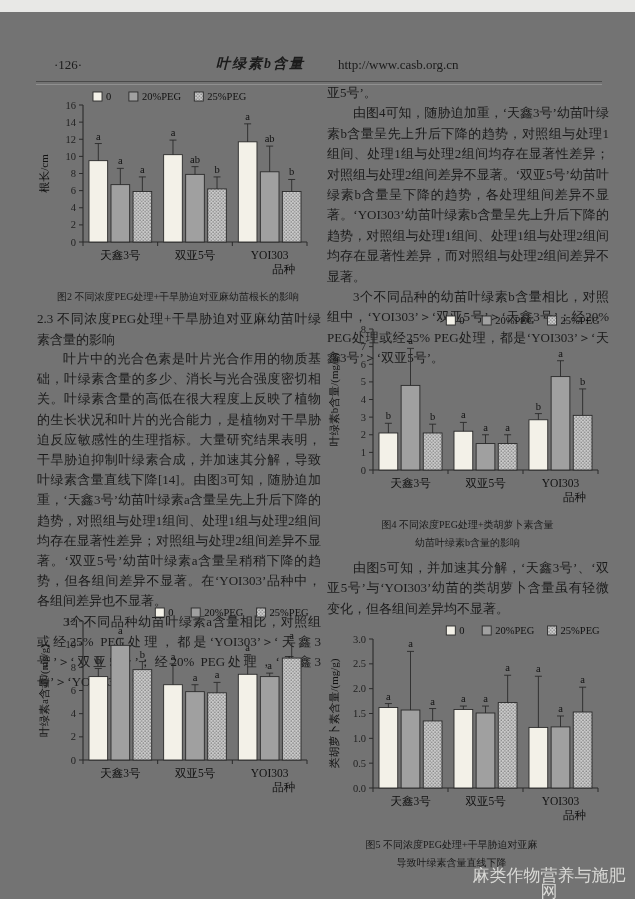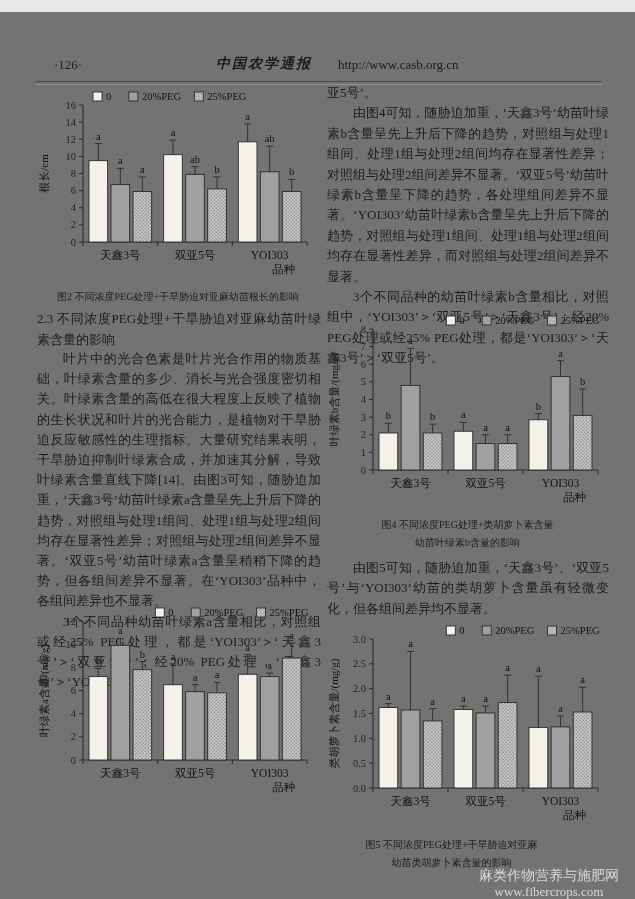--- a/index.html
+++ b/index.html
@@ -22,30 +22,30 @@
   #cap4{left:327px;top:504px;width:281px;}
   #cap5{left:311px;top:824px;width:281px;}
   .heading{left:37px;top:297px;width:284px;font-size:13px;font-weight:normal;line-height:20.5px;text-align:justify;}
   .bodytext{font-size:13px;line-height:20.2px;text-align:justify;}
   .bodytext p{margin:0;text-indent:2em;}
   .bodytext p.noindent{text-indent:0;}
   #ltext{left:37px;top:337px;width:284px;}
   #rtext1{left:327px;top:71px;width:282px;line-height:20.4px;}
   #rtext2{left:327px;top:546px;width:282px;line-height:20.4px;}
   .watermark{right:6px;top:856px;width:160px;text-align:center;color:#d9d9d6;line-height:16px;}
-  .wm1{font-size:14px;text-align:center;}
+  .wm1{font-size:17px;text-align:center;}
   .wm2{font-size:13px;text-align:center;}
 </style>
 </head>
 <body>
 
 <div class="page">
 
   <div class="abs pagenum">·126·</div>
-  <div class="abs journal">中国农学通报</div>
+  <div class="abs journal">叶绿素b含量</div>
   <div class="abs jurl">http://www.casb.org.cn</div>
   <div class="abs hrule"></div>
 
   <div class="abs chart" id="chart2"><svg width="280" height="196" viewBox="0 0 280 196">
         <defs>
           <pattern id="dots0" width="3.4" height="3.4" patternUnits="userSpaceOnUse">
             <rect x="0" y="0" width="3.4" height="3.4" fill="#cbcbcb"></rect>
             <circle cx="1" cy="1" r="0.75" fill="#7f7f7f"></circle>
             <circle cx="2.7" cy="2.7" r="0.75" fill="#7f7f7f"></circle>
           </pattern>
@@ -293,21 +293,21 @@
         <text x="168.2" y="10" font-size="10.5" fill="#111">20%PEG</text>
         <rect x="220.6" y="2" width="9" height="9" fill="url(#dots2)" stroke="#2a2a2a" stroke-width="0.9"></rect>
         <text x="233.6" y="10" font-size="10.5" fill="#111">25%PEG</text>
       </svg></div>
   <div class="abs caption" id="cap4">
     <div>图4  不同浓度PEG处理+类胡萝卜素含量</div>
     <div>幼苗叶绿素b含量的影响</div>
   </div>
 
   <div class="abs bodytext" id="rtext2">
-    <p>由图5可知，随胁迫加重，‘天鑫3号’、‘双亚5号’与‘YOI303’幼苗的类胡萝卜含量虽有轻微变化，但各组间差异均不显著。</p>
+    <p>由图5可知，并加速其分解，‘天鑫3号’、‘双亚5号’与‘YOI303’幼苗的类胡萝卜含量虽有轻微变化，但各组间差异均不显著。</p>
   </div>
 
   <div class="abs chart" id="chart5"><svg width="281" height="208" viewBox="0 0 281 208">
         <defs>
           <pattern id="dots3" width="3.4" height="3.4" patternUnits="userSpaceOnUse">
             <rect x="0" y="0" width="3.4" height="3.4" fill="#cbcbcb"></rect>
             <circle cx="1" cy="1" r="0.75" fill="#7f7f7f"></circle>
             <circle cx="2.7" cy="2.7" r="0.75" fill="#7f7f7f"></circle>
           </pattern>
         </defs>
@@ -374,21 +374,21 @@
         <text x="255.625" y="59.17666666666665" text-anchor="middle" font-size="10.5" fill="#111">a</text>
         <rect x="119.29999999999998" y="2" width="9" height="9" fill="#f3f1e8" stroke="#2a2a2a" stroke-width="0.9"></rect>
         <text x="132.29999999999998" y="10" font-size="10.5" fill="#111">0</text>
         <rect x="155.2" y="2" width="9" height="9" fill="#a0a0a0" stroke="#2a2a2a" stroke-width="0.9"></rect>
         <text x="168.2" y="10" font-size="10.5" fill="#111">20%PEG</text>
         <rect x="220.6" y="2" width="9" height="9" fill="url(#dots3)" stroke="#2a2a2a" stroke-width="0.9"></rect>
         <text x="233.6" y="10" font-size="10.5" fill="#111">25%PEG</text>
       </svg></div>
   <div class="abs caption" id="cap5">
     <div>图5  不同浓度PEG处理+干旱胁迫对亚麻</div>
-    <div>幼苗类胡萝卜素含量的影响</div>
+    <div>导致叶绿素含量直线下降</div>
   </div>
 
   <div class="abs watermark">
     <div class="wm1">麻类作物营养与施肥网</div>
     <div class="wm2">www.fibercrops.com</div>
   </div>
 
 </div>
 
 </body></html>

